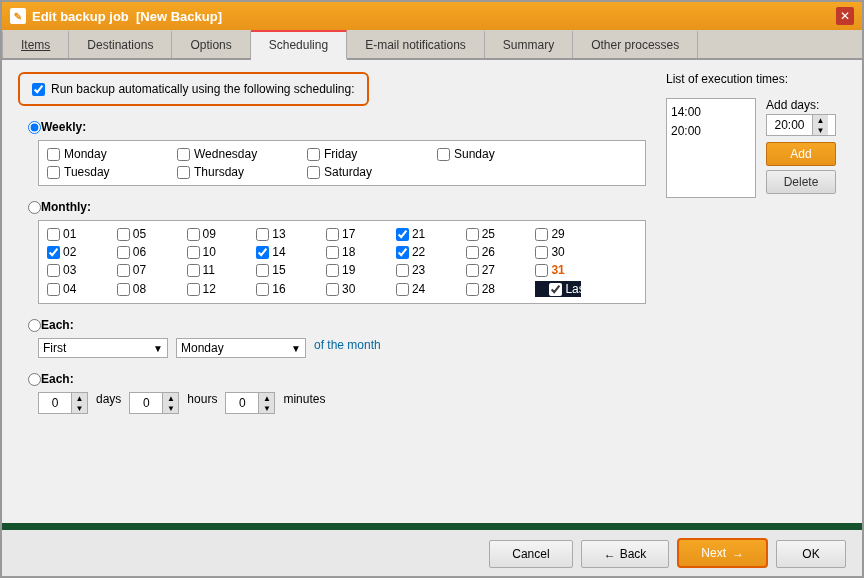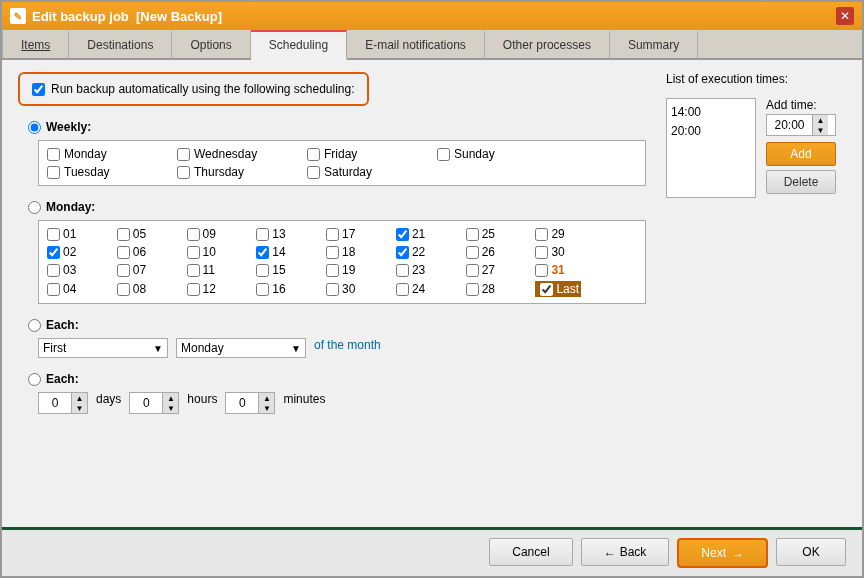--- a/index.html
+++ b/index.html
@@ -99,21 +99,20 @@
       background: #f0f0f0;
     }
 
     .section {
       margin-bottom: 14px;
     }
 
     .radio-label {
       display: flex;
       align-items: center;
-      gap: 5px;
       font-weight: bold;
       margin-bottom: 6px;
       cursor: pointer;
       padding-left: 10px;
     }
 
     .days-grid {
       border: 1px solid #aaa;
       background: #fff;
       padding: 6px 8px;
@@ -245,26 +244,26 @@
       width: 70px;
       margin-top: 4px;
     }
 
     .main-area {
       display: flex;
       position: relative;
     }
 
     .footer {
-      border-top: 3px solid #14532d;
+      border-top: 7px solid #14532d;
       background: #e8e8e8;
       padding: 8px 16px;
       display: flex;
       justify-content: flex-end;
-      align-items: flex-start;
+      align-items: flex-end;
       gap: 8px;
     }
     .footer-btn {
       padding: 6px 22px;
       border: 1px solid #aaa;
       background: linear-gradient(to bottom, #f5f5f5, #e0e0e0);
       cursor: pointer;
       font-size: 12px;
       border-radius: 2px;
       min-width: 70px;
@@ -305,22 +304,22 @@
     </div>
     <button class="title-close">✕</button>
   </div>
 
   <div class="tabs">
     <div class="tab">Items</div>
     <div class="tab">Destinations</div>
     <div class="tab">Options</div>
     <div class="tab active">Scheduling</div>
     <div class="tab">E-mail notifications</div>
+    <div class="tab">Summary</div>
     <div class="tab">Other processes</div>
-    <div class="tab">Summary</div>
   </div>
 
   <div class="content">
     <div class="main-area">
       <div style="flex:1;">
         
         <div class="run-backup-box">
           <input type="checkbox" checked="" style="">
           <span>Run backup automatically using the following scheduling:</span>
         </div>
@@ -360,21 +359,21 @@
               <input type="checkbox" style="">
               <span>Saturday</span>
             </div>
           </div>
         </div>
 
         
         <div class="section">
           <label class="radio-label">
             <input type="radio" name="schedule-type" style="">
-            <span>Monday:</span>
+            <span>Monthly:</span>
           </label>
           <div class="months-grid">
 
             <div class="month-item">
                 <input type="checkbox" style="">
                 <span>01</span>
               </div>
             <div class="month-item">
                 <input type="checkbox" style="">
                 <span>05</span>
@@ -494,21 +493,21 @@
                 <span>30</span>
               </div>
             <div class="month-item">
                 <input type="checkbox" style="">
                 <span>24</span>
               </div>
             <div class="month-item">
                 <input type="checkbox" style="">
                 <span>28</span>
               </div>
-            <div class="month-item last-item" style="background:#a16207; color:#fff; padding:1px 5px;">
+            <div class="month-item last-item" style="background:#0f172a; color:#fff; padding:1px 14px;">
                 <input type="checkbox" checked="" style="accent-color: rgb(255, 255, 255);">
                 <span>Last</span>
               </div>
             <div style="width:10px"></div>
           </div>
         </div>
 
         
         <div class="section">
           <label class="radio-label">
@@ -564,21 +563,21 @@
       </div>
 
       <div style="width:180px; margin-left:20px;">
         <div style="margin-bottom:12px;">List of execution times:</div>
         <div style="display:flex; gap:10px; align-items:flex-start;">
           <div class="execution-list">
             <div>14:00</div>
             <div>20:00</div>
           </div>
           <div style="display:flex; flex-direction:column;">
-            <div style="margin-bottom:2px;">Add time:</div>
+            <div style="margin-bottom:2px;">Add days:</div>
             <div class="time-spinbox">
               <input type="text" value="20:00" style="">
               <div class="spinbox-btns">
                 <button class="spinbox-btn">▲</button>
                 <button class="spinbox-btn">▼</button>
               </div>
             </div>
             <button class="orange-btn">Add</button>
             <button class="delete-btn">Delete</button>
           </div>

